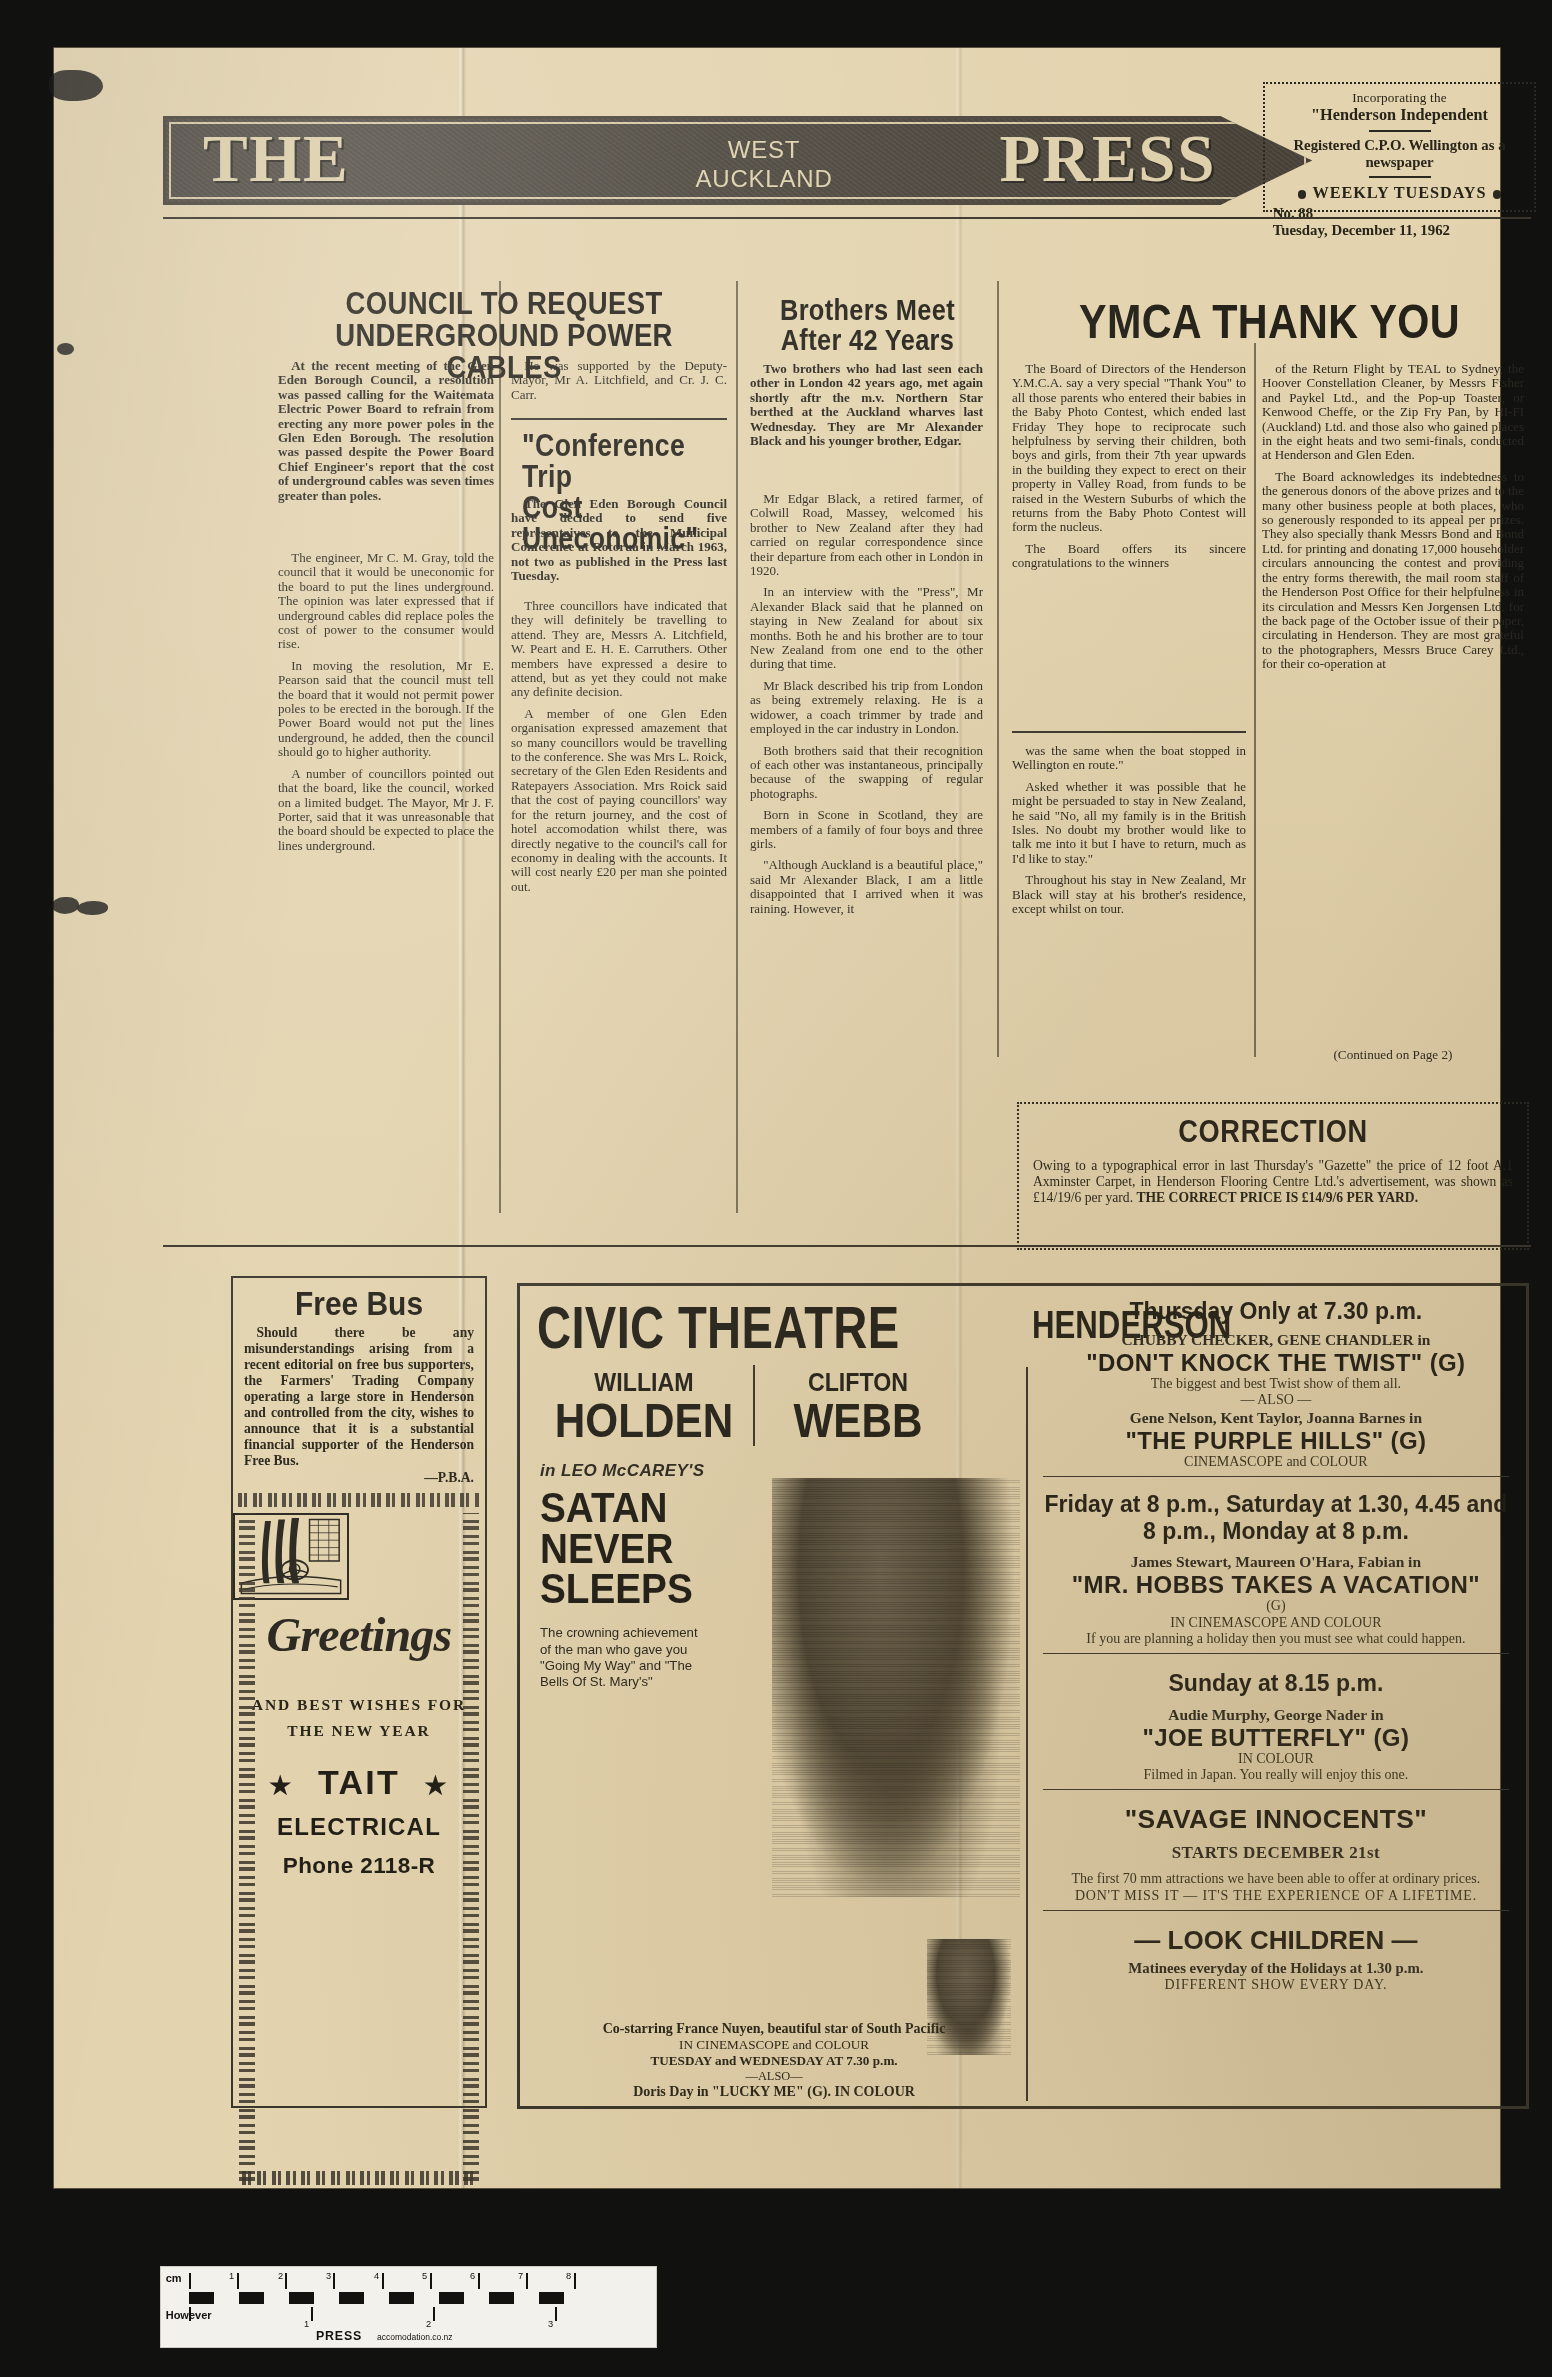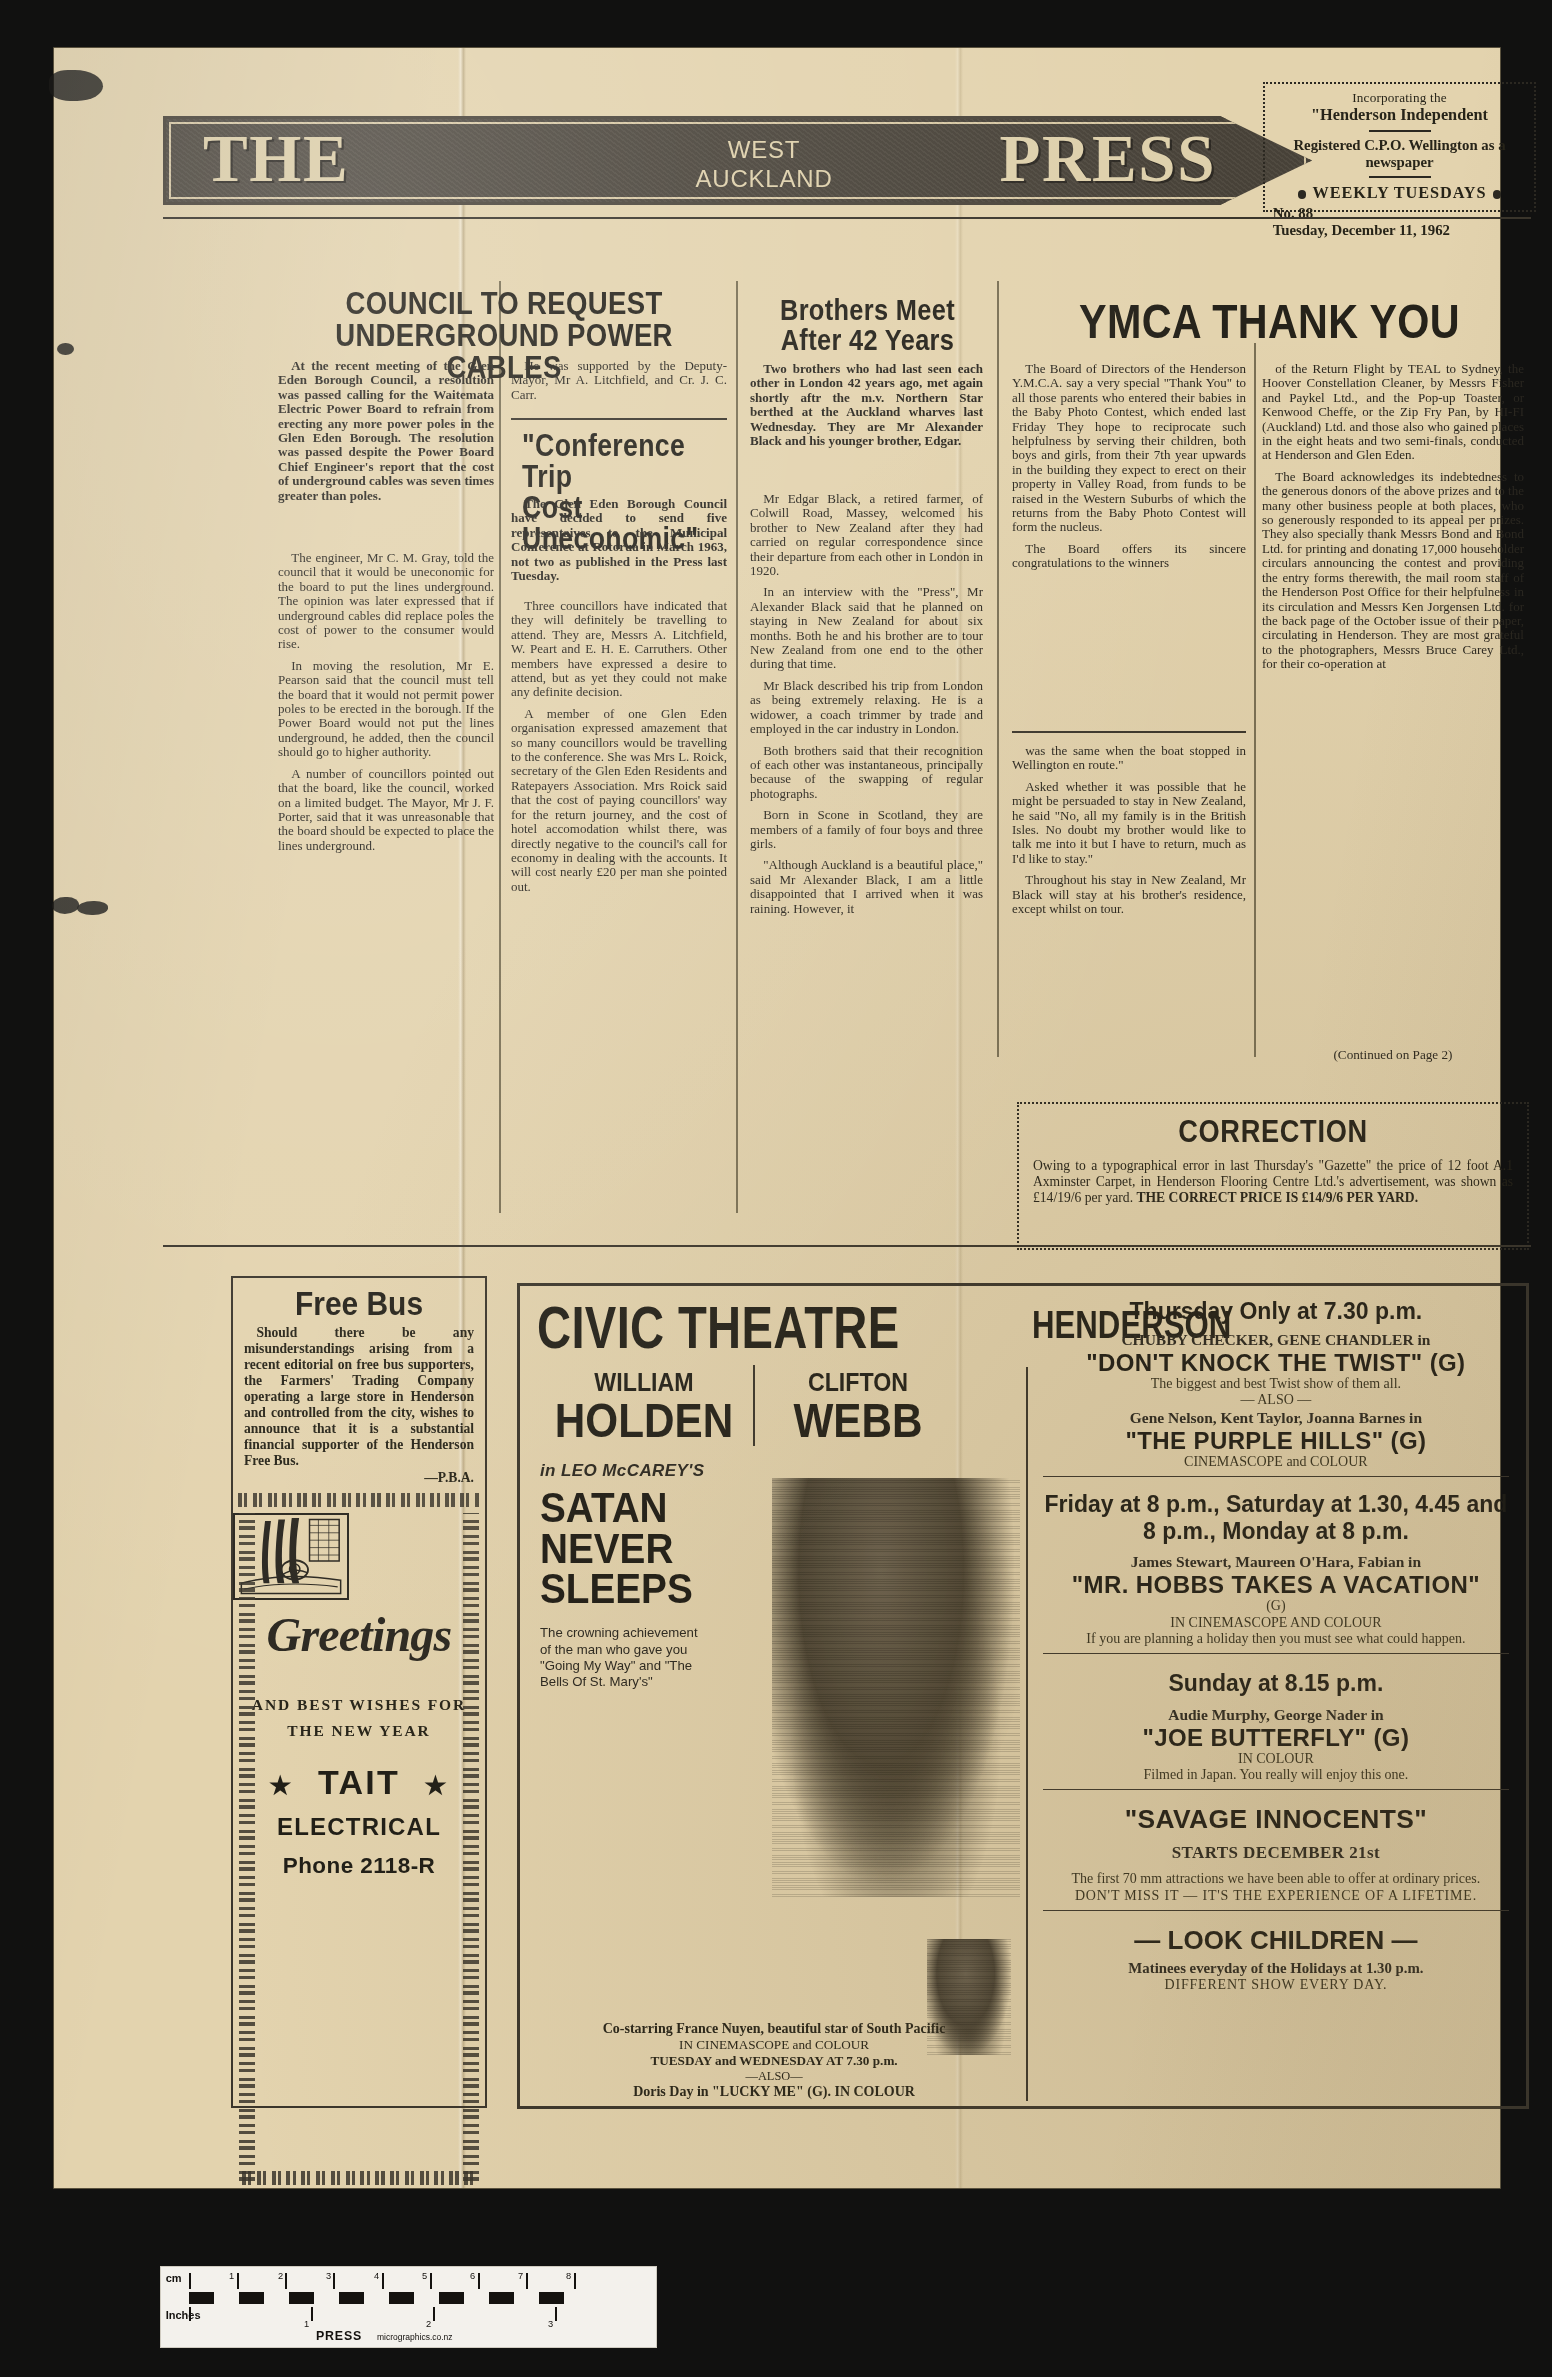--- a/index.html
+++ b/index.html
@@ -468,21 +468,21 @@
         <div class="st-when" style="margin-top:7.8px; font-size:26px;">— LOOK CHILDREN —</div>
         <div class="st-cast" style="margin-top:6.2px; font-size:14.8px;">Matinees everyday of the Holidays at 1.30 p.m.</div>
         <div class="st-note" style="letter-spacing:0.8px;">DIFFERENT SHOW EVERY DAY.</div>
       </div>
     </div>
   </div>
 </div>
 
 <div id="ruler">
   <div class="unit" style="top:4.7px;">cm</div>
-  <div class="unit" style="top:42px;">Inches</div>
+  <div class="unit" style="top:42px;">However</div>
 
   <div class="tickrow" style="top:6.2px;">
     <div class="tick" style="left:0;   height:15.5px;"></div>
     <div class="tick" style="left:48px; height:15.5px;"></div>
     <div class="tick" style="left:96px;height:15.5px;"></div>
     <div class="tick" style="left:144px;height:15.5px;"></div>
     <div class="tick" style="left:193px;height:15.5px;"></div>
     <div class="tick" style="left:241px;height:15.5px;"></div>
     <div class="tick" style="left:289px;height:15.5px;"></div>
     <div class="tick" style="left:337px;height:15.5px;"></div>
@@ -503,15 +503,15 @@
     <div class="tick" style="left:0;   height:14px;"></div>
     <div class="tick" style="left:122px;height:14px;"></div>
     <div class="tick" style="left:244px;height:14px;"></div>
     <div class="tick" style="left:366px;height:14px;"></div>
     <div class="lbl" style="left:115px; top:12.4px;">1</div>
     <div class="lbl" style="left:237px; top:12.4px;">2</div>
     <div class="lbl" style="left:359px; top:12.4px;">3</div>
   </div>
 
   <div class="brand">PRESS</div>
-  <div class="brandsm">micrographics.co.nz</div>
+  <div class="brandsm">accomodation.co.nz</div>
 </div>
 
 
 </body></html>

